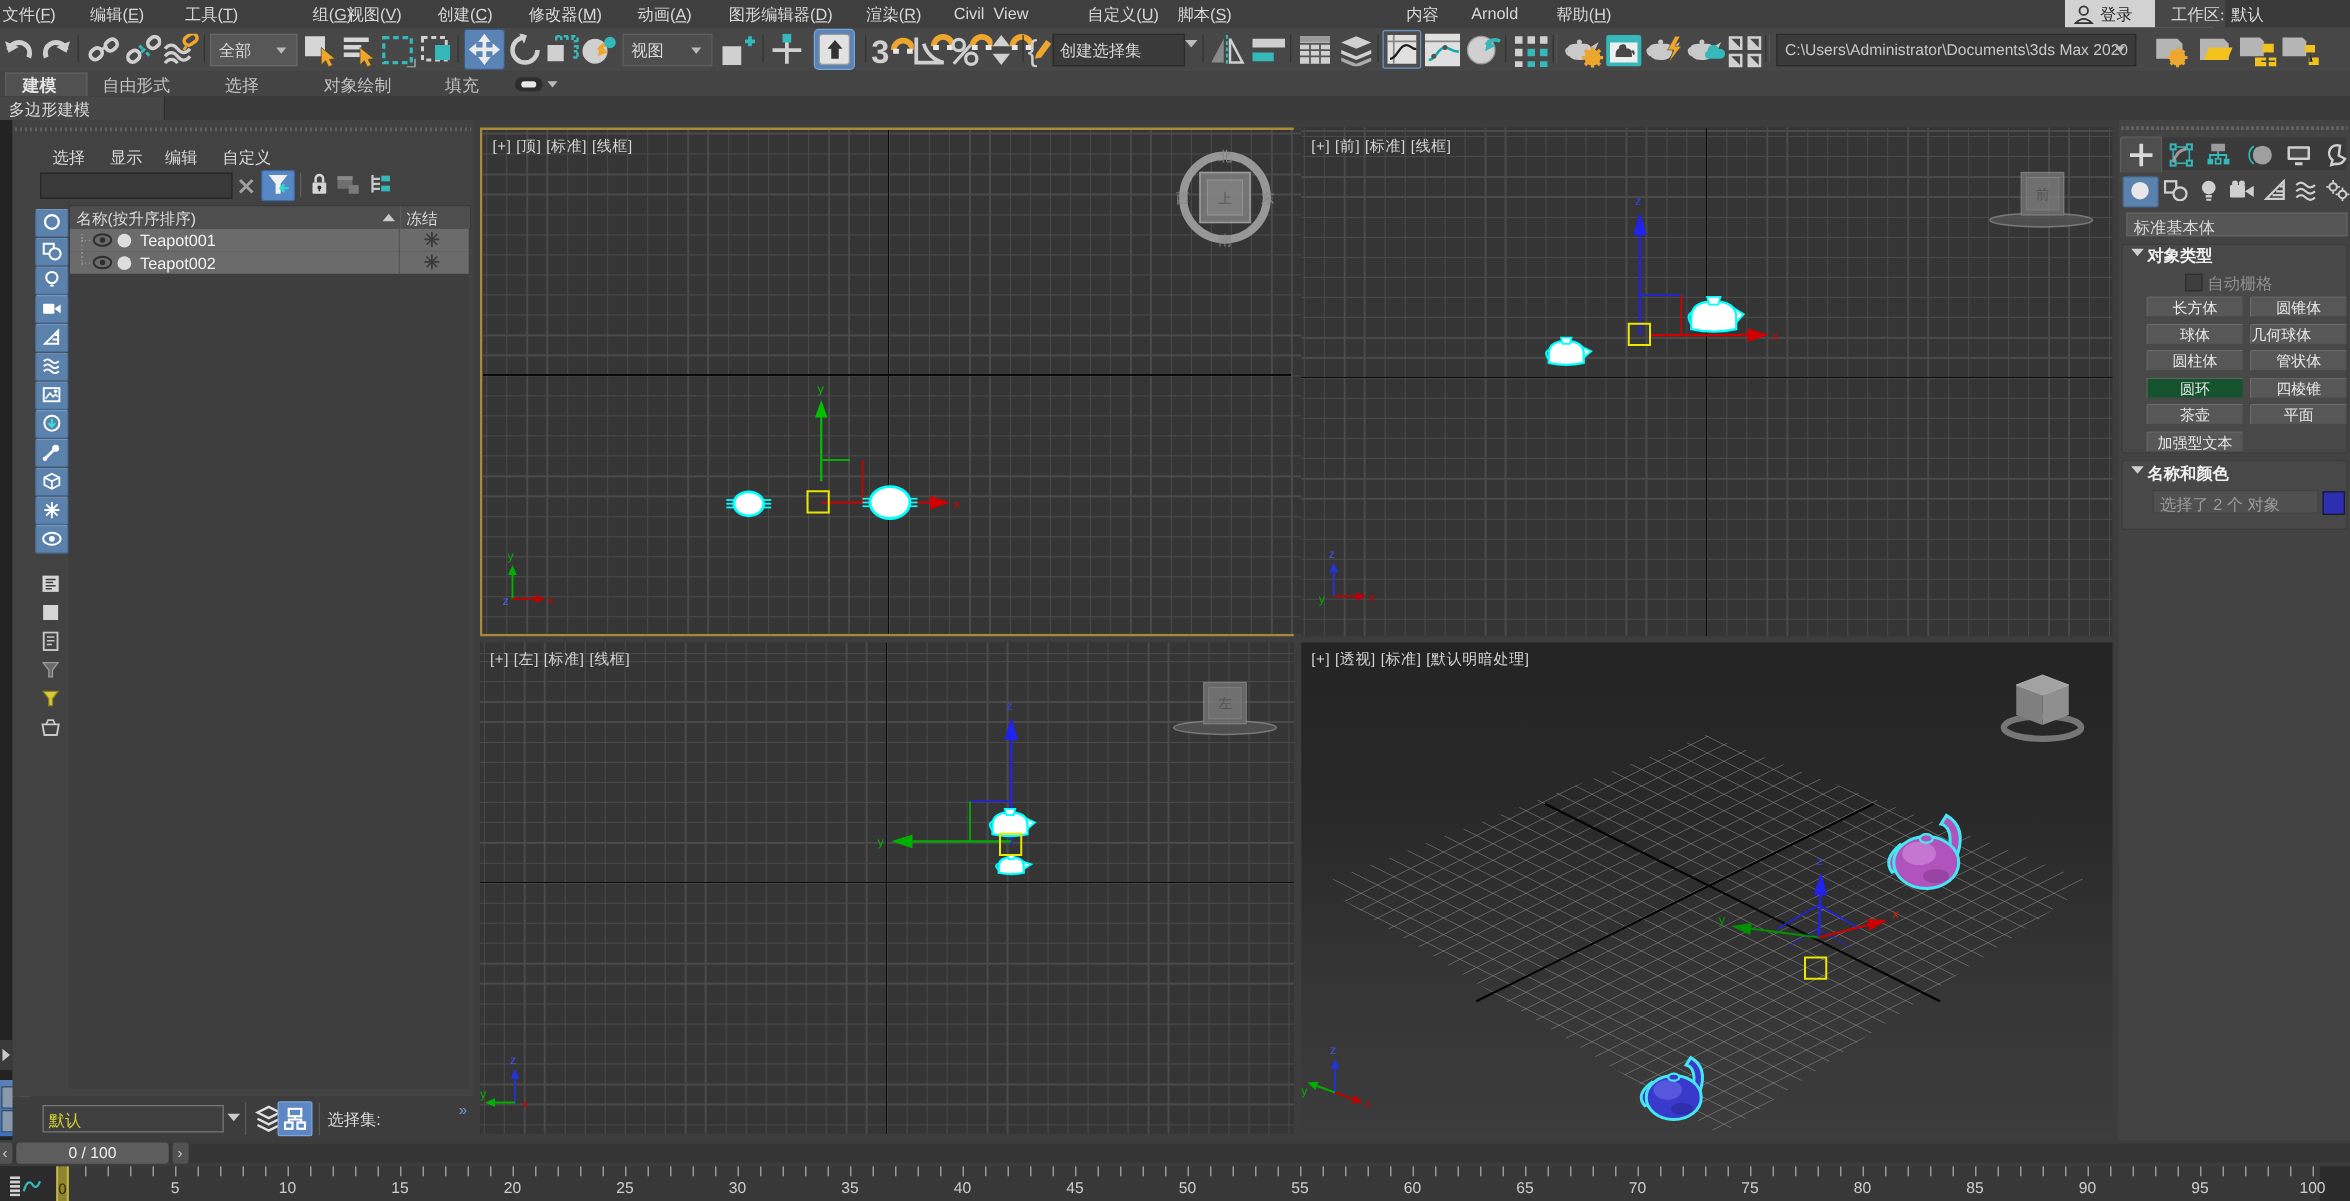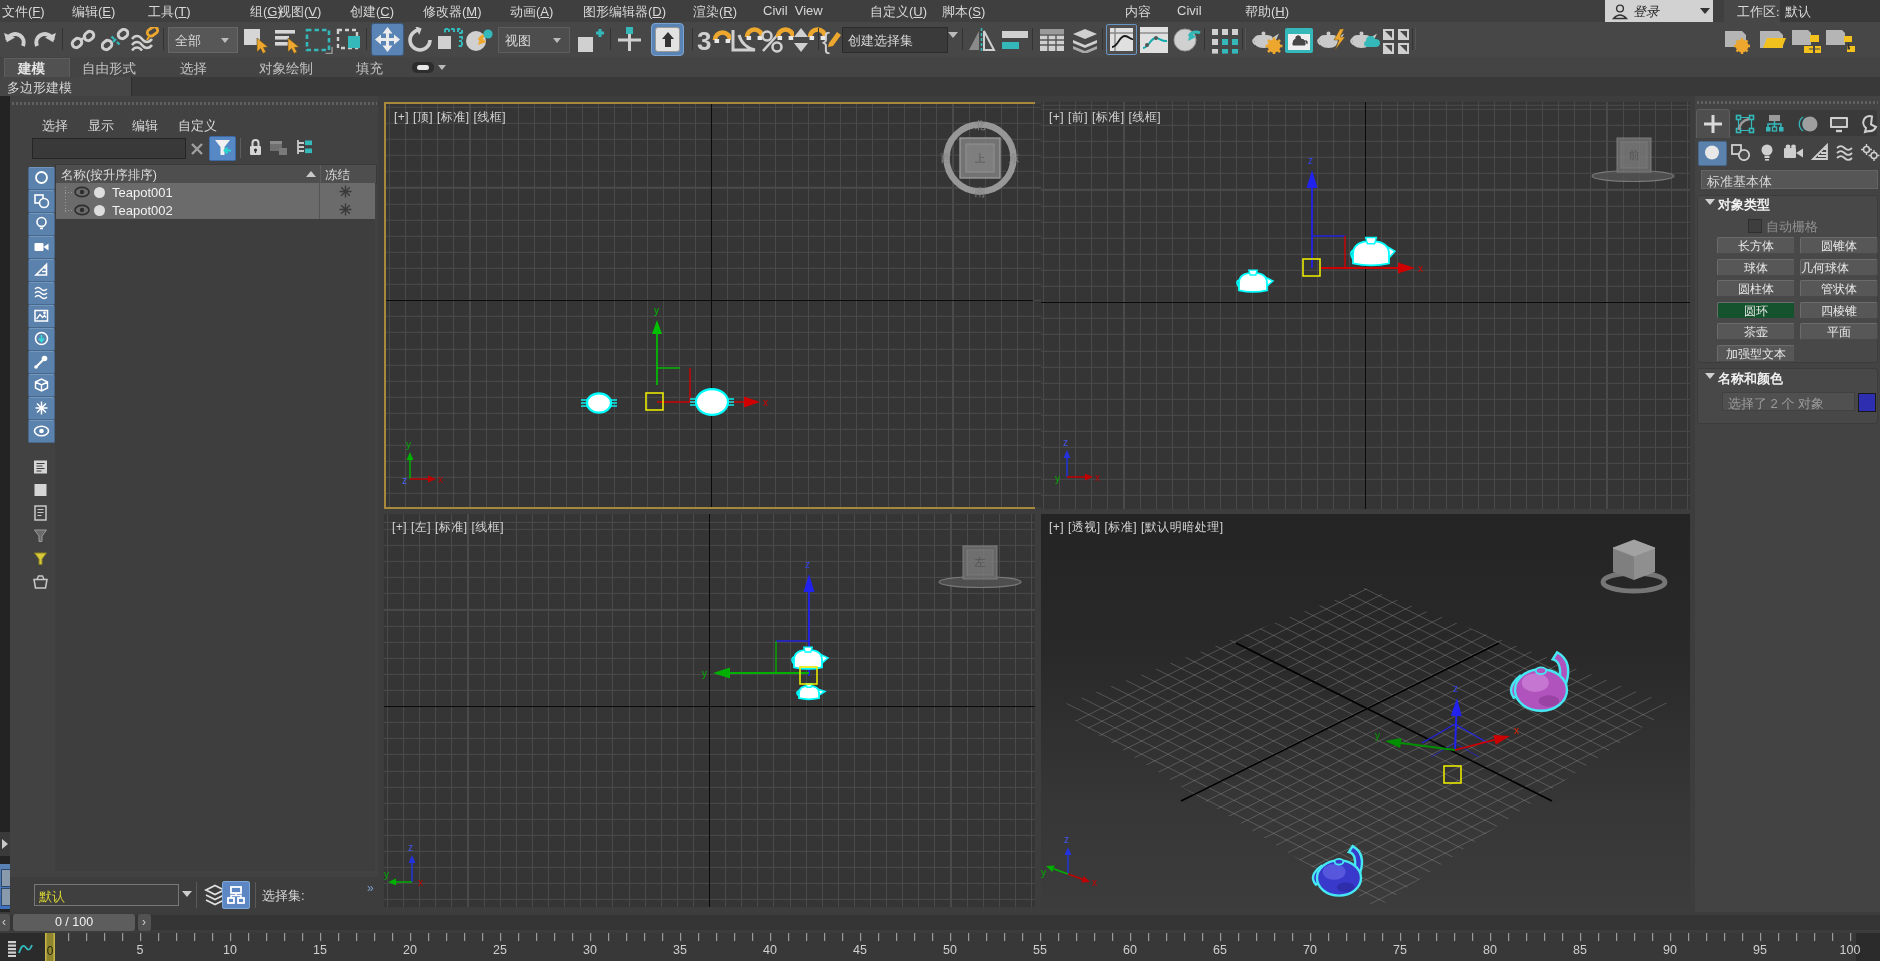--- a/index.html
+++ b/index.html
@@ -19,23 +19,23 @@
 <div class="ab txt" style="left:350px;top:3px;">创建(<u>C</u>)</div>
 <div class="ab txt" style="left:423px;top:3px;">修改器(<u>M</u>)</div>
 <div class="ab txt" style="left:510px;top:3px;">动画(<u>A</u>)</div>
 <div class="ab txt" style="left:583px;top:3px;">图形编辑器(<u>D</u>)</div>
 <div class="ab txt" style="left:693px;top:3px;">渲染(<u>R</u>)</div>
 <div class="ab txt" style="left:763px;top:3px;">Civil&nbsp;&nbsp;View</div>
 <div class="ab txt" style="left:870px;top:3px;">自定义(<u>U</u>)</div>
 <div class="ab txt" style="left:942px;top:3px;">脚本(<u>S</u>)</div>
 <div class="ab txt" style="left:1012px;top:3px;margin-top:20px;">Interactive</div>
 <div class="ab txt" style="left:1125px;top:3px;">内容</div>
-<div class="ab txt" style="left:1177px;top:3px;">Civil</div>
+<div class="ab txt" style="left:1177px;top:3px;">Arnold</div>
 <div class="ab txt" style="left:1245px;top:3px;">帮助(<u>H</u>)</div>
-<div class="ab" style="left:1605px;top:0;width:108px;height:22px;background:#d2d2d2;font-style:italic;">
+<div class="ab" style="left:1652px;top:0;width:119px;height:22px;background:#d2d2d2;">
  <svg class="ab" style="left:6px;top:2px;" width="18" height="18" viewBox="0 0 18 18">
         <circle cx="9" cy="6.5" r="3.4" fill="none" stroke="#333" stroke-width="1.4"></circle>
         <path d="M2.5 16.5 Q9 9.5 15.5 16.5 Z" fill="none" stroke="#333" stroke-width="1.4"></path>
       </svg>
  <div class="ab" style="left:28px;top:3px;font-size:13px;color:#222;">登录</div>
  <div class="ab" style="left:95px;top:8px;width:0;height:0;border-left:5px solid transparent;border-right:5px solid transparent;border-top:6px solid #333;"></div>
 </div>
 <div class="ab" style="left:1724px;top:0;width:156px;height:22px;background:#474747;font-family:Liberation Serif, serif;">
  <div class="ab txt" style="left:13px;top:3px;">工作区:</div>
  <div class="ab" style="left:56px;top:0;width:100px;height:22px;background:#393939;">
@@ -297,20 +297,24 @@
       </g>
       <g fill="#474747">
         <path d="M4 4 L11 4 L11 11 Z"></path>
         <path d="M19 4 L26 4 L26 11 Z"></path>
         <path d="M4 18 L11 18 L11 25 Z"></path>
         <path d="M19 18 L26 18 L26 25 Z"></path>
       </g>
     </svg>
 <div class="ab" style="left:1412px;top:6px;width:1px;height:22px;background:#333;"></div>
 <div class="ab" style="left:1415px;top:6px;width:1px;height:22px;background:#555;"></div>
+<div class="ab" style="left:1421px;top:5px;width:286px;height:24px;background:#3a3a3a;border:1px solid #2b2b2b;">
+ <div class="ab" style="left:6px;top:5px;font-size:12.5px;color:#c8c8c8;white-space:nowrap;">C:\Users\Administrator\Documents\3ds&nbsp;Max&nbsp;2020</div>
+ <div class="ab" style="left:270px;top:9px;width:0;height:0;border-left:4px solid transparent;border-right:4px solid transparent;border-top:5px solid #bbb;"></div>
+</div>
 <svg class="ab" style="left:1722px;top:5px" width="30" height="27" viewBox="0 0 30 27">
       <path d="M3 4 L20 4 L24 8 L24 20 L3 20 Z" fill="#b5b5b5"></path>
       <circle cx="20" cy="19" r="6.5" fill="#eda72e"></circle>
       <circle cx="20" cy="19" r="2.4" fill="#474747"></circle>
       <g stroke="#eda72e" stroke-width="2.4">
         <path d="M20 11 L20 27 M12 19 L28 19 M14.5 13.5 L25.5 24.5 M25.5 13.5 L14.5 24.5"></path>
       </g>
     </svg>
 <svg class="ab" style="left:1757px;top:5px" width="30" height="27" viewBox="0 0 30 27">
       <path d="M3 4 L22 4 L26 8 L26 21 L3 21 Z" fill="#b5b5b5"></path>

